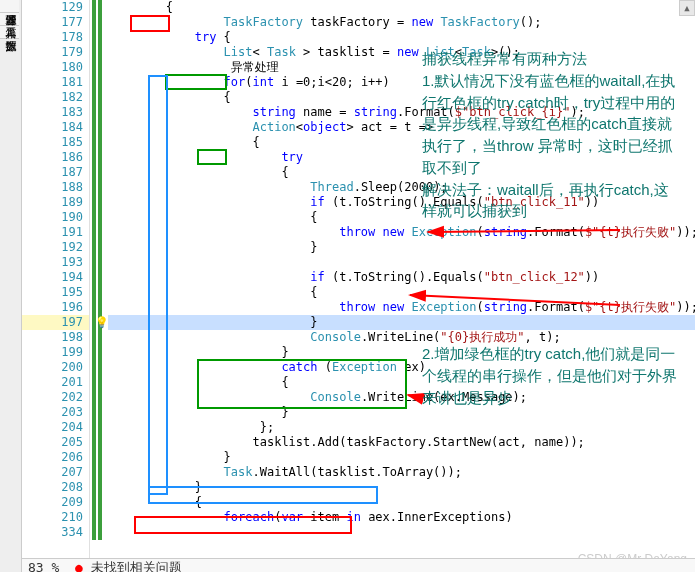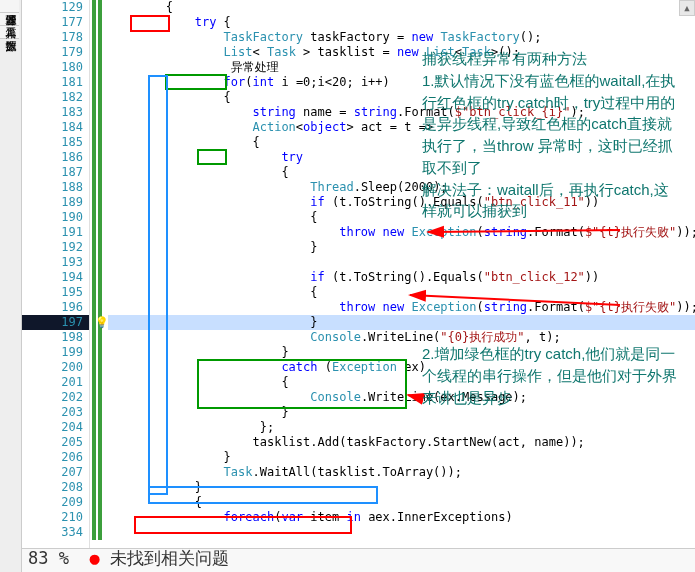--- a/index.html
+++ b/index.html
@@ -1,21 +1,21 @@
 <!DOCTYPE html>
 <html><head>
 <meta charset="utf-8">
 <style>
 * { box-sizing: border-box; margin: 0; padding: 0; }
 body { font-family: Consolas, "Microsoft YaHei", monospace; font-size: 13px; background: #fff; width: 695px; height: 572px; overflow: hidden; position: relative; }
 .sidebar-tabs { position: absolute; left: 0; top: 0; width: 22px; height: 100%; background: #eee; border-right: 1px solid #ccc; }
 .tab { writing-mode: vertical-rl; text-orientation: upright; font-size: 11px; padding: 6px 2px; background: #f5f5f5; border-bottom: 1px solid #ccc; cursor: pointer; }
 .gutter { position: absolute; left: 22px; top: 0; width: 68px; height: 100%; background: #fff; border-right: 1px solid #e0e0e0; }
 .ln { height: 15px; line-height: 15px; text-align: right; padding-right: 6px; color: #2B91AF; font-size: 12px; position: relative; }
-.ln.hl { background: #0f172a; }
+.ln.hl { background: #fef9c3; }
 .marker-col { position: absolute; left: 90px; top: 0; width: 18px; height: 100%; }
 .mark { position: absolute; width: 4px; background: #3c9f3c; left: 2px; }
 .mark2 { position: absolute; width: 4px; background: #3c9f3c; left: 8px; }
 .code { position: absolute; left: 108px; top: 0; right: 0; height: 100%; }
 .code-line { height: 15px; line-height: 15px; white-space: pre; font-size: 12px; }
 .k { color: #0000ff; }
 .t { color: #2B91AF; }
 .s { color: #a31515; }
 .c { color: #000000; }
 .p { color: #000; }
@@ -28,21 +28,21 @@
 .box-blue-excl { left: 148px; top: 75px; width: 20px; height: 420px; border: 2px solid #1e90ff; }
 .box-blue-wait { border-color: #1e90ff; left: 148px; top: 486px; width: 230px; height: 18px; }
 .box-red-catch { border-color: red; left: 134px; top: 516px; width: 218px; height: 18px; }
 .arrow { position: absolute; pointer-events: none; }
 .annot { position: absolute; color: #0f766e; font-size: 15px; font-family: "Microsoft YaHei", sans-serif; line-height: 1.45; }
 .annot1 { left: 422px; top: 48px; width: 260px; }
 .annot2 { left: 422px; top: 343px; width: 260px; }
 .watermark { position: absolute; right: 8px; bottom: 6px; color: #ccc; font-size: 12px; font-family: sans-serif; }
 .bulb { position: absolute; left: 95px; top: 316px; font-size: 11px; }
 .scroll-btn { position: absolute; right: 0; width: 16px; height: 16px; background: #e8e8e8; border: 1px solid #ccc; font-size: 9px; text-align: center; line-height: 14px; color: #666; }
-.status { position: absolute; bottom: 0; left: 22px; right: 0; height: 24px; border-top: 1px solid #ccc; background: #f8f8f8; font-size: 17px; padding-left: 6px; line-height: 18px; color: #333; }
+.status { position: absolute; bottom: 0; left: 22px; right: 0; height: 14px; border-top: 1px solid #ccc; background: #f8f8f8; font-size: 13px; padding-left: 6px; line-height: 18px; color: #333; }
 .status .dot { color: red; }
 </style>
 </head>
 <body>
 
 <div class="sidebar-tabs">
   <div class="tab">源管理器</div>
   <div class="tab">工具箱</div>
   <div class="tab">数据源</div>
 </div>
@@ -86,22 +86,22 @@
     <div class="ln">334</div>
   </div>
 
 <div class="marker-col">
   <div class="mark" style="top:0;height:540px"></div>
   <div class="mark2" style="top:0;height:540px"></div>
 </div>
 
 <div class="code" id="code">
     <div class="code-line"><span class="p">        {</span></div>
+    <div class="code-line"><span class="p">                </span><span class="t">TaskFactory</span><span class="p"> taskFactory = </span><span class="k">new</span><span class="p"> </span><span class="t">TaskFactory</span><span class="p">();</span></div>
     <div class="code-line"><span class="p">            </span><span class="k">try</span><span class="p"> {</span></div>
-    <div class="code-line"><span class="p">                </span><span class="t">TaskFactory</span><span class="p"> taskFactory = </span><span class="k">new</span><span class="p"> </span><span class="t">TaskFactory</span><span class="p">();</span></div>
     <div class="code-line"><span class="p">                </span><span class="t">List</span><span class="p">&lt;</span><span class="t"> Task </span><span class="p">&gt; tasklist = </span><span class="k">new</span><span class="p"> </span><span class="t">List</span><span class="p">&lt;</span><span class="t">Task</span><span class="p">&gt;();</span></div>
     <div class="code-line"><span class="p">                 </span><span class="c">异常处理</span></div>
     <div class="code-line"><span class="p">                </span><span class="k">for</span><span class="p">(</span><span class="k">int</span><span class="p"> i =0;i&lt;20; i++)</span></div>
     <div class="code-line"><span class="p">                {</span></div>
     <div class="code-line"><span class="p">                    </span><span class="k">string</span><span class="p"> name = </span><span class="k">string</span><span class="p">.Format(</span><span class="s">$"btn_click_{i}"</span><span class="p">);</span></div>
     <div class="code-line"><span class="p">                    </span><span class="t">Action</span><span class="p">&lt;</span><span class="k">object</span><span class="p">&gt; act = t =&gt;</span></div>
     <div class="code-line"><span class="p">                    {</span></div>
     <div class="code-line"><span class="p">                        </span><span class="k">try</span></div>
     <div class="code-line"><span class="p">                        {</span></div>
     <div class="code-line"><span class="p">                            </span><span class="t">Thread</span><span class="p">.Sleep(2000);</span></div>

